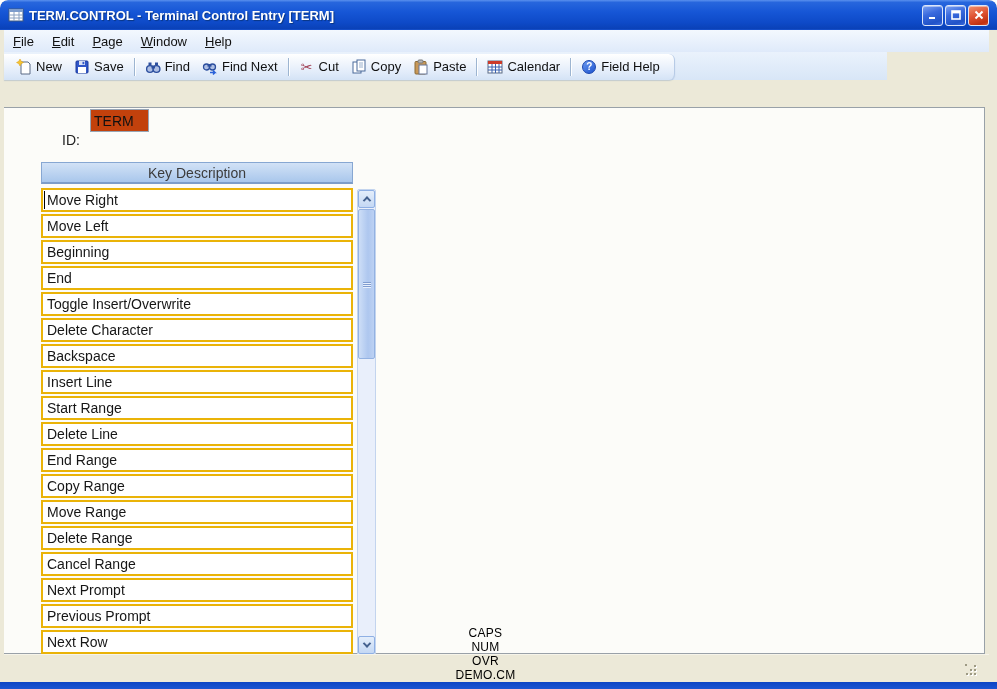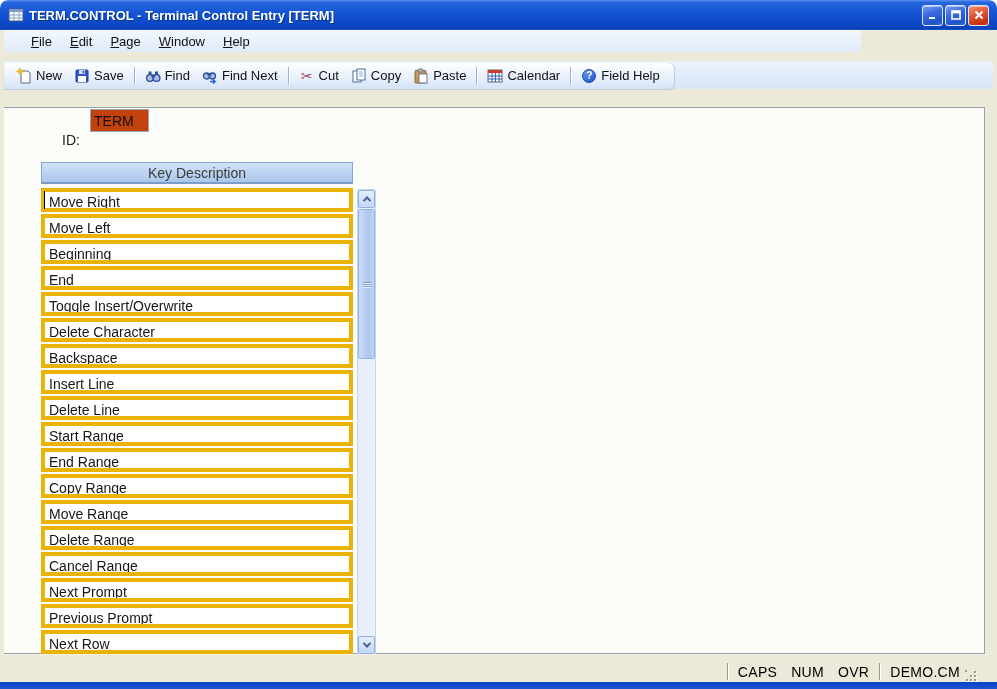--- a/index.html
+++ b/index.html
@@ -23,29 +23,29 @@
   .win-buttons { margin-left:auto; display:flex; gap:2px; padding-right:2px; }
   .win-btn {
     width:21px; height:21px; border-radius:3px; border:1px solid #dce6fa;
     display:flex; align-items:center; justify-content:center;
     background:linear-gradient(160deg,#7da2f2 0%,#3a6ade 40%,#2153c8 80%,#3a6ade 100%);
     box-shadow:inset 0 1px 0 rgba(255,255,255,.45);
   }
   .win-btn.close { background:linear-gradient(160deg,#f0926f 0%,#e05434 45%,#c03010 85%,#d8532e 100%); }
   
   .menubar {
-    position:absolute; left:4px; top:30px; width:857px; height:22px;
-    background:linear-gradient(#f3f8fe,#dfeafa); display:flex; align-items:center; padding-left:18px;
+    position:absolute; left:4px; top:30px; width:985px; height:22px;
+    background:linear-gradient(#f3f8fe,#dfeafa); display:flex; align-items:center; padding-left:0;
   }
   .menu-item { font-size:13px; color:#111; padding:2px 9px; }
   .menu-item u { text-decoration:underline; }
   
   .toolbar {
-    position:absolute; left:4px; top:52px; width:989px; height:28px;
-    background:linear-gradient(#eaf2fc,#d8e6f7); display:flex; align-items:center;margin-top:9px;
+    position:absolute; left:4px; top:52px; width:883px; height:28px;
+    background:linear-gradient(#eaf2fc,#d8e6f7); display:flex; align-items:center;
   }
   .toolbar-group {
     height:26px; margin-top:1px; display:flex; align-items:center; padding:0 8px 0 6px;
     background:linear-gradient(#ffffff,#e2ecfa 70%,#d4e3f6);
     border-right:1px solid #b7cbe6; border-radius:0 6px 6px 0;
     box-shadow:0 1px 1px rgba(120,150,190,.35);
   }
   .tb-btn { display:flex; align-items:center; gap:4px; padding:2px 6px; border-radius:2px; }
   .tb-btn span.lbl { font-size:13px; color:#111; white-space:nowrap; }
   .tb-sep { width:1px; height:18px; background:#9db5d1; box-shadow:1px 0 0 #fff; margin:0 4px; }
@@ -82,21 +82,21 @@
     border:1px solid #97a5b5; font-family:"Liberation Sans",sans-serif; font-size:14px; padding:0 3px; color:#111; background:#c2410c;
   }
   .grid-header {
     position:absolute; left:37px; top:54px; width:312px; height:22px;
     background:linear-gradient(#d2e2f6,#a9c7ec);
     border:1px solid #87a7d2; border-bottom:2px solid #7d9dc9;
     font-size:14px; color:#3c3c3c; text-align:center; line-height:20px;
   }
   .grid-rows { position:absolute; left:37px; top:80px; width:312px; }
   .grid-cell {
-    height:24px; margin-bottom:2px; background:#fff; border:4px solid #eab308;
+    height:24px; margin-bottom:2px; background:#fff; border:2px solid #eab308;
     font-size:14px; color:#161616; padding:1px 4px; line-height:19px; white-space:nowrap; overflow:hidden;
   }
   .text-cursor { position:absolute; left:40px; top:83px; width:1px; height:18px; background:#000; }
   
   .vscroll {
     position:absolute; left:353px; top:81px; width:19px; height:466px;
     background:#e9effb; border:1px solid #c3d4ee; border-radius:2px;
   }
   .sb-btn {
     position:absolute; left:0; width:17px; height:18px; border:1px solid #8fb0e4; border-radius:2px;
@@ -108,24 +108,25 @@
   .chev.down { transform:rotate(225deg) translate(1px,1px); }
   .sb-thumb {
     position:absolute; left:0; top:19px; width:17px; height:150px;
     background:linear-gradient(90deg,#cddef7,#aec7ef 60%,#bcd1f3);
     border:1px solid #93b2e2; border-radius:2px;
   }
   .thumb-grip { position:absolute; left:4px; top:72px; width:8px; height:1px;
     background:#7f9cd0; box-shadow:0 2px 0 #7f9cd0, 0 4px 0 #7f9cd0, 0 1px 0 #e8f0fc, 0 3px 0 #e8f0fc, 0 5px 0 #e8f0fc; }
   
   .statusbar {
-    position:absolute; left:4px; top:654px; width:985px; height:34px;
+    position:absolute; left:4px; top:654px; width:985px; height:28px;
     background:#ece9d8; border-top:1px solid #f6f4ea;
-    display:flex; align-items:center; justify-content:flex-end; font-size:14px; color:#000;
+    display:flex; align-items:center; justify-content:flex-end; font-size:12px; color:#000;
     padding-right:22px;
+    flex-direction:column;
   }
   .sb-sep { width:1px; height:17px; background:#9d9a84; box-shadow:1px 0 0 #fff; margin:0 3px; }
   .sb-pane { padding:0 7px; letter-spacing:.3px; }
   .grip { position:absolute; right:11px; bottom:5px; width:13px; height:13px; }
   .grip .g1, .grip .g2 { position:absolute; width:2px; height:2px; }
   .grip .g1 { background:#fff; box-shadow:10px 2px 0 #fff, 6px 6px 0 #fff, 10px 6px 0 #fff, 2px 10px 0 #fff, 6px 10px 0 #fff, 10px 10px 0 #fff; left:0; top:0; }
   .grip .g2 { background:#9d9a84; box-shadow:9px 1px 0 #9d9a84, 5px 5px 0 #9d9a84, 9px 5px 0 #9d9a84, 1px 9px 0 #9d9a84, 5px 9px 0 #9d9a84, 9px 9px 0 #9d9a84; left:0; top:0; }
 </style>
 </head>
 <body>
@@ -280,22 +281,22 @@
     <div class="grid-header">Key Description</div>
     <div class="grid-rows">
       <div class="grid-cell">Move Right</div>
       <div class="grid-cell">Move Left</div>
       <div class="grid-cell">Beginning</div>
       <div class="grid-cell">End</div>
       <div class="grid-cell">Toggle Insert/Overwrite</div>
       <div class="grid-cell">Delete Character</div>
       <div class="grid-cell">Backspace</div>
       <div class="grid-cell">Insert Line</div>
+      <div class="grid-cell">Start Range</div>
       <div class="grid-cell">Delete Line</div>
-      <div class="grid-cell">Start Range</div>
       <div class="grid-cell">End Range</div>
       <div class="grid-cell">Copy Range</div>
       <div class="grid-cell">Move Range</div>
       <div class="grid-cell">Delete Range</div>
       <div class="grid-cell">Cancel Range</div>
       <div class="grid-cell">Next Prompt</div>
       <div class="grid-cell">Previous Prompt</div>
       <div class="grid-cell">Next Row</div>
     </div>
     <div class="text-cursor"></div>

